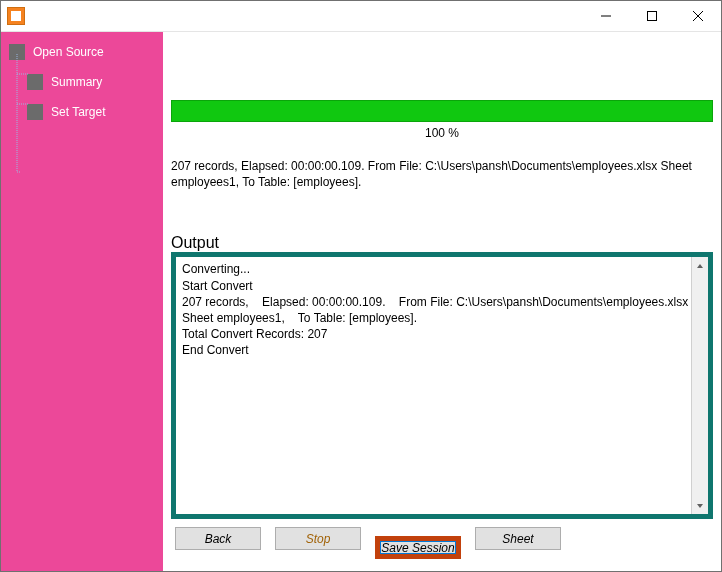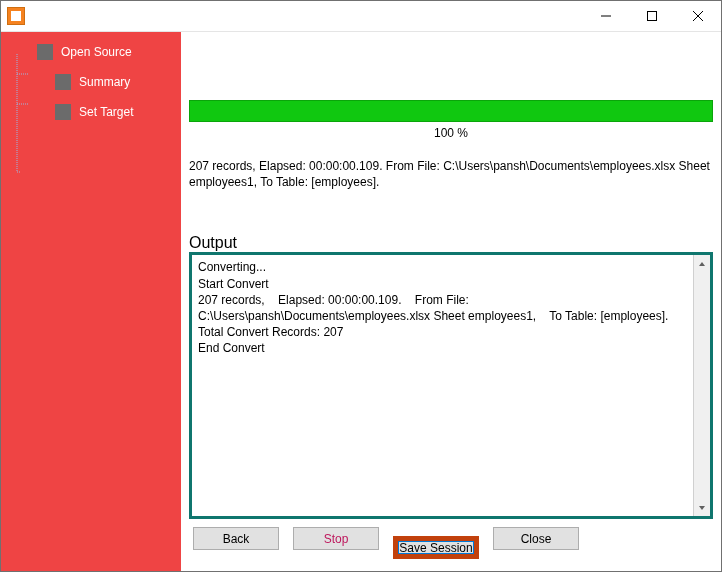--- a/index.html
+++ b/index.html
@@ -44,26 +44,25 @@
     width: 46px; height: 31px;
     display: flex; align-items: center; justify-content: center;
     color: #000;
   }
   .titlebar svg { stroke:#000; stroke-width:1; fill:none; }
   .content {
     display: flex;
     height: calc(100% - 31px);
   }
   .sidebar {
-    width: 180px;
-    background: #ef4444;
+    width: 162px;
+    background: #ec4899;
     color: #fff;
     padding-top: 8px;
     position: relative;
-    padding-left: 28px;
   }
   .step {
     display: flex;
     align-items: center;
     height: 24px;
     padding-left: 8px;
     margin-bottom: 6px;
     white-space: nowrap;
     font-size: 12px;
   }
@@ -105,21 +104,21 @@
   .info-text {
     margin-top: 18px;
     font-size: 12px;
     line-height: 1.35;
   }
   .output-label {
     margin-top: 44px;
     font-size: 16px;
   }
   .output-box {
-    border: 3px solid #0f766e;
+    border: 5px solid #0f766e;
     flex: 1;
     min-height: 0;
     padding: 4px 18px 4px 6px;
     position: relative;
     font-size: 12px;
     line-height: 1.35;
     white-space: pre-wrap;
     overflow: hidden;
   }
   .output-scroll {
@@ -135,33 +134,34 @@
     height:17px;
     display:flex;align-items:center;justify-content:center;
     color:#606060;
   }
   .output-scroll .track { flex:1; }
   .button-row {
     display: flex;
     gap: 14px;
     padding: 8px 4px 6px 4px;
     justify-content: flex-start;
+    font-style: italic;
   }
   .btn {
     width: 86px;
     height: 23px;
     background: #e1e1e1;
     border: 1px solid #adadad;
     font: inherit;
     font-size: 12px;
     cursor: pointer;
     padding: 0;
   }
   .btn:disabled {
-    color: #be185d;
+    color: #a16207;
     cursor: default;
   }
   .btn.highlight {
     border: 5px solid #c2410c;
     box-shadow: inset 0 0 0 1px #0078d7;
     margin-top: 9px;
   }
 </style>
 </head>
 <body>
@@ -236,16 +236,16 @@
               <path d="M4 5 L7 1 L1 1 Z" fill="#606060" stroke="none"></path>
             </svg>
         </div>
       </div>
     </div>
 
     <div class="button-row">
       <button class="btn">Back</button>
       <button class="btn" disabled="">Stop</button>
       <button class="btn highlight">Save Session</button>
-      <button class="btn">Close</button>
+      <button class="btn">Sheet</button>
     </div>
   </div>
 </div>
 
 </body></html>

